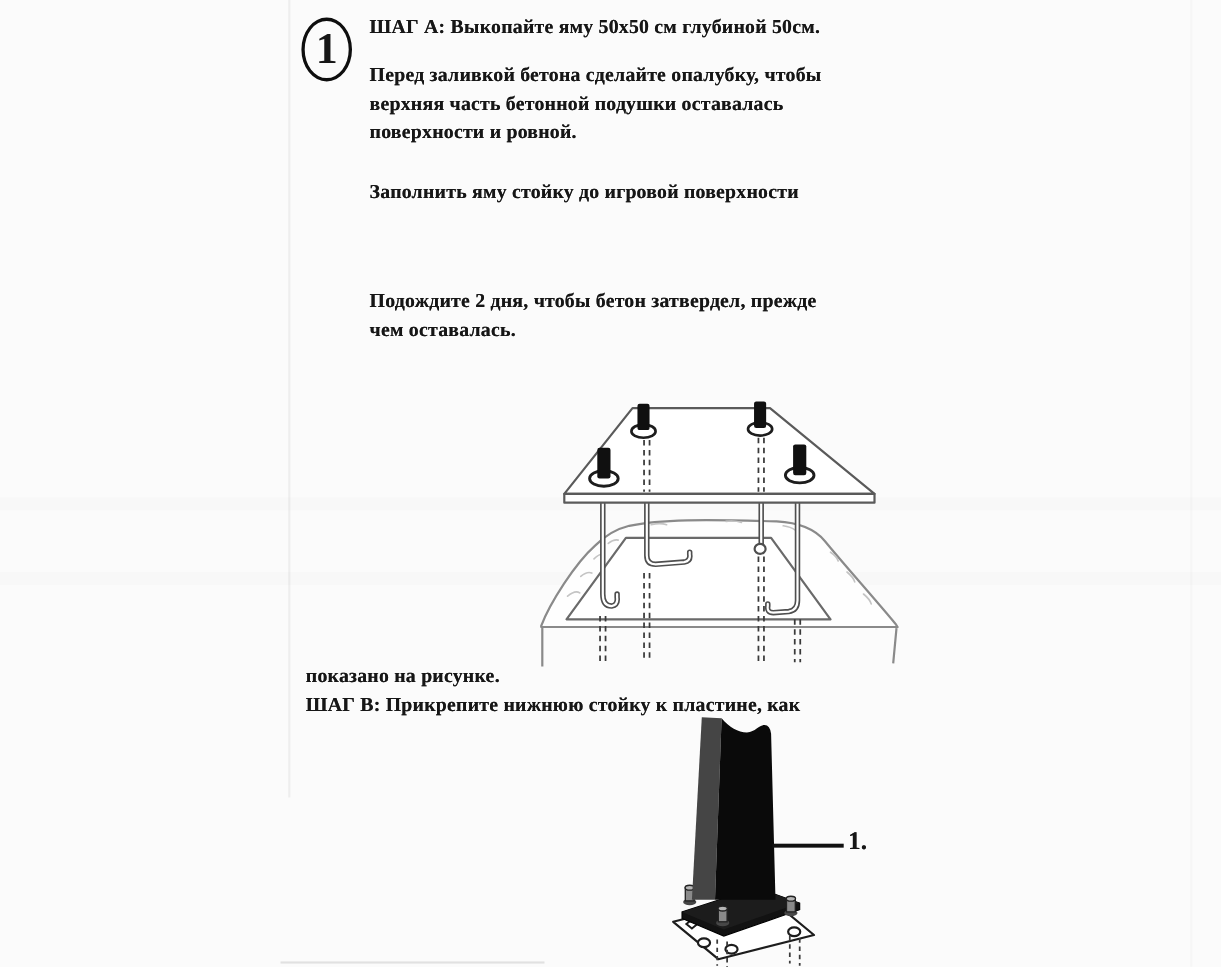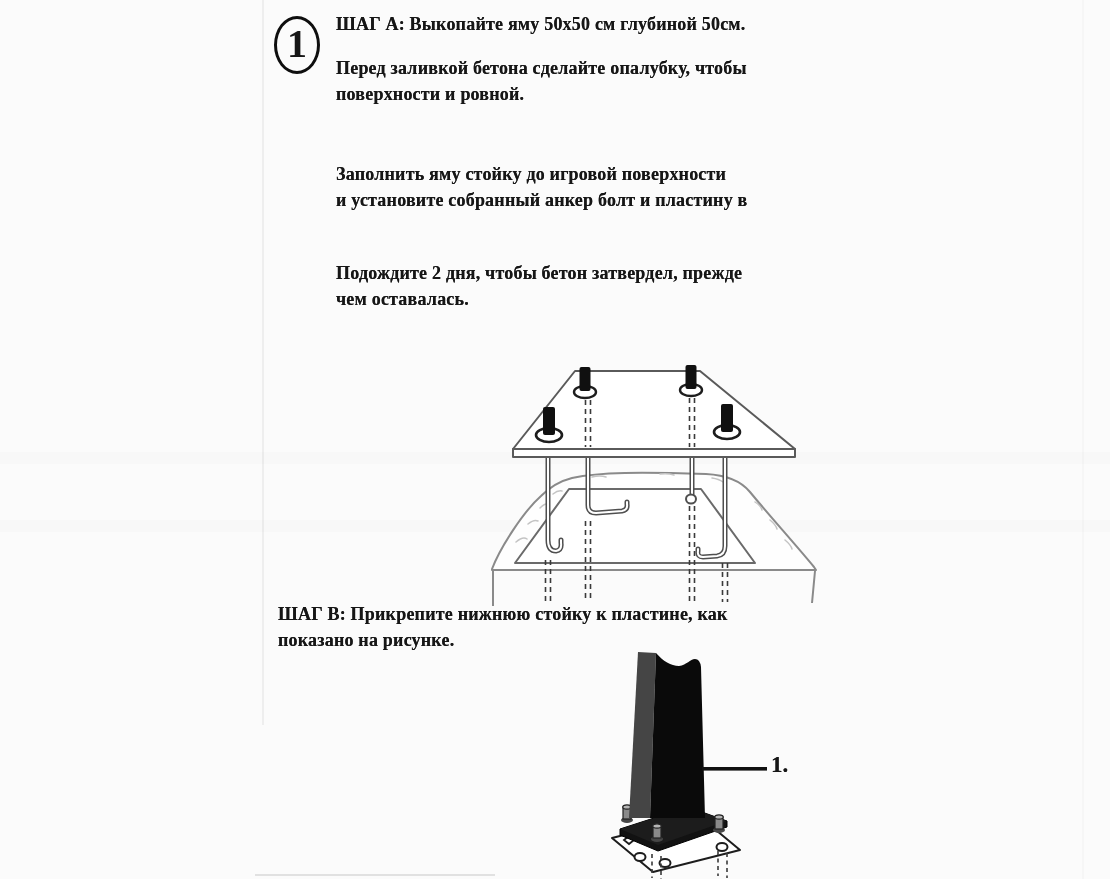--- a/index.html
+++ b/index.html
@@ -46,26 +46,26 @@
   <div class="step-badge">
     <span>1</span>
   </div>
 
   <div class="txt" style="left:336px;top:12px">
     <div class="line">ШАГ А:  Выкопайте яму 50x50 см глубиной 50см.</div>
   </div>
 
   <div class="txt" style="left:336px;top:56px">
     <div class="line">Перед заливкой бетона сделайте опалубку, чтобы</div>
+    <div class="line">верхняя часть бетонной подушки оставалась</div>
     <div class="line">поверхности и ровной.</div>
   </div>
 
   <div class="txt" style="left:336px;top:162px">
     <div class="line">Заполнить яму стойку до игровой поверхности</div>
-    <div class="line">и установите собранный анкер болт и пластину в</div>
   </div>
 
   <div class="txt" style="left:336px;top:261px">
     <div class="line">Подождите 2 дня, чтобы бетон затвердел, прежде</div>
     <div class="line">чем оставалась.</div>
   </div>
 
   <svg class="fig1" width="385" height="275" viewBox="468 338 385 275">
 
     <g>
@@ -118,22 +118,22 @@
       <ellipse cx="549" cy="435" rx="13" ry="7" fill="#ffffff" stroke="#1d1d1d" stroke-width="2.6"></ellipse>
       <ellipse cx="727" cy="432" rx="13" ry="7" fill="#ffffff" stroke="#1d1d1d" stroke-width="2.6"></ellipse>
       <rect x="579.5" y="367" width="11" height="24" rx="2" fill="#101010"></rect>
       <rect x="685.5" y="365" width="11" height="24" rx="2" fill="#101010"></rect>
       <rect x="543" y="407" width="12" height="28" rx="2" fill="#101010"></rect>
       <rect x="721" y="404" width="12" height="28" rx="2" fill="#101010"></rect>
     </g>
   </svg>
 
   <div class="txt" style="left:278px;top:602px">
+    <div class="line">показано на рисунке.</div>
     <div class="line">ШАГ В: Прикрепите нижнюю стойку к пластине, как</div>
-    <div class="line">показано на рисунке.</div>
   </div>
 
   <svg class="fig2" width="255" height="251" viewBox="593 628 255 251">
 
     <g>
       <path d="M612,838 L653,872 L740,850 L699,816 Z" fill="#ffffff" stroke="#1d1d1d" stroke-width="2" stroke-linejoin="round"></path>
       <ellipse cx="640" cy="857" rx="5.5" ry="4" fill="#ffffff" stroke="#1d1d1d" stroke-width="2"></ellipse>
       <ellipse cx="665" cy="863" rx="5.5" ry="4" fill="#ffffff" stroke="#1d1d1d" stroke-width="2"></ellipse>
       <ellipse cx="722" cy="847" rx="5.5" ry="4" fill="#ffffff" stroke="#1d1d1d" stroke-width="2"></ellipse>
       <path d="M629,836 L634,840 L629,844 L624,840 Z" fill="#ffffff" stroke="#1d1d1d" stroke-width="1.8"></path>

